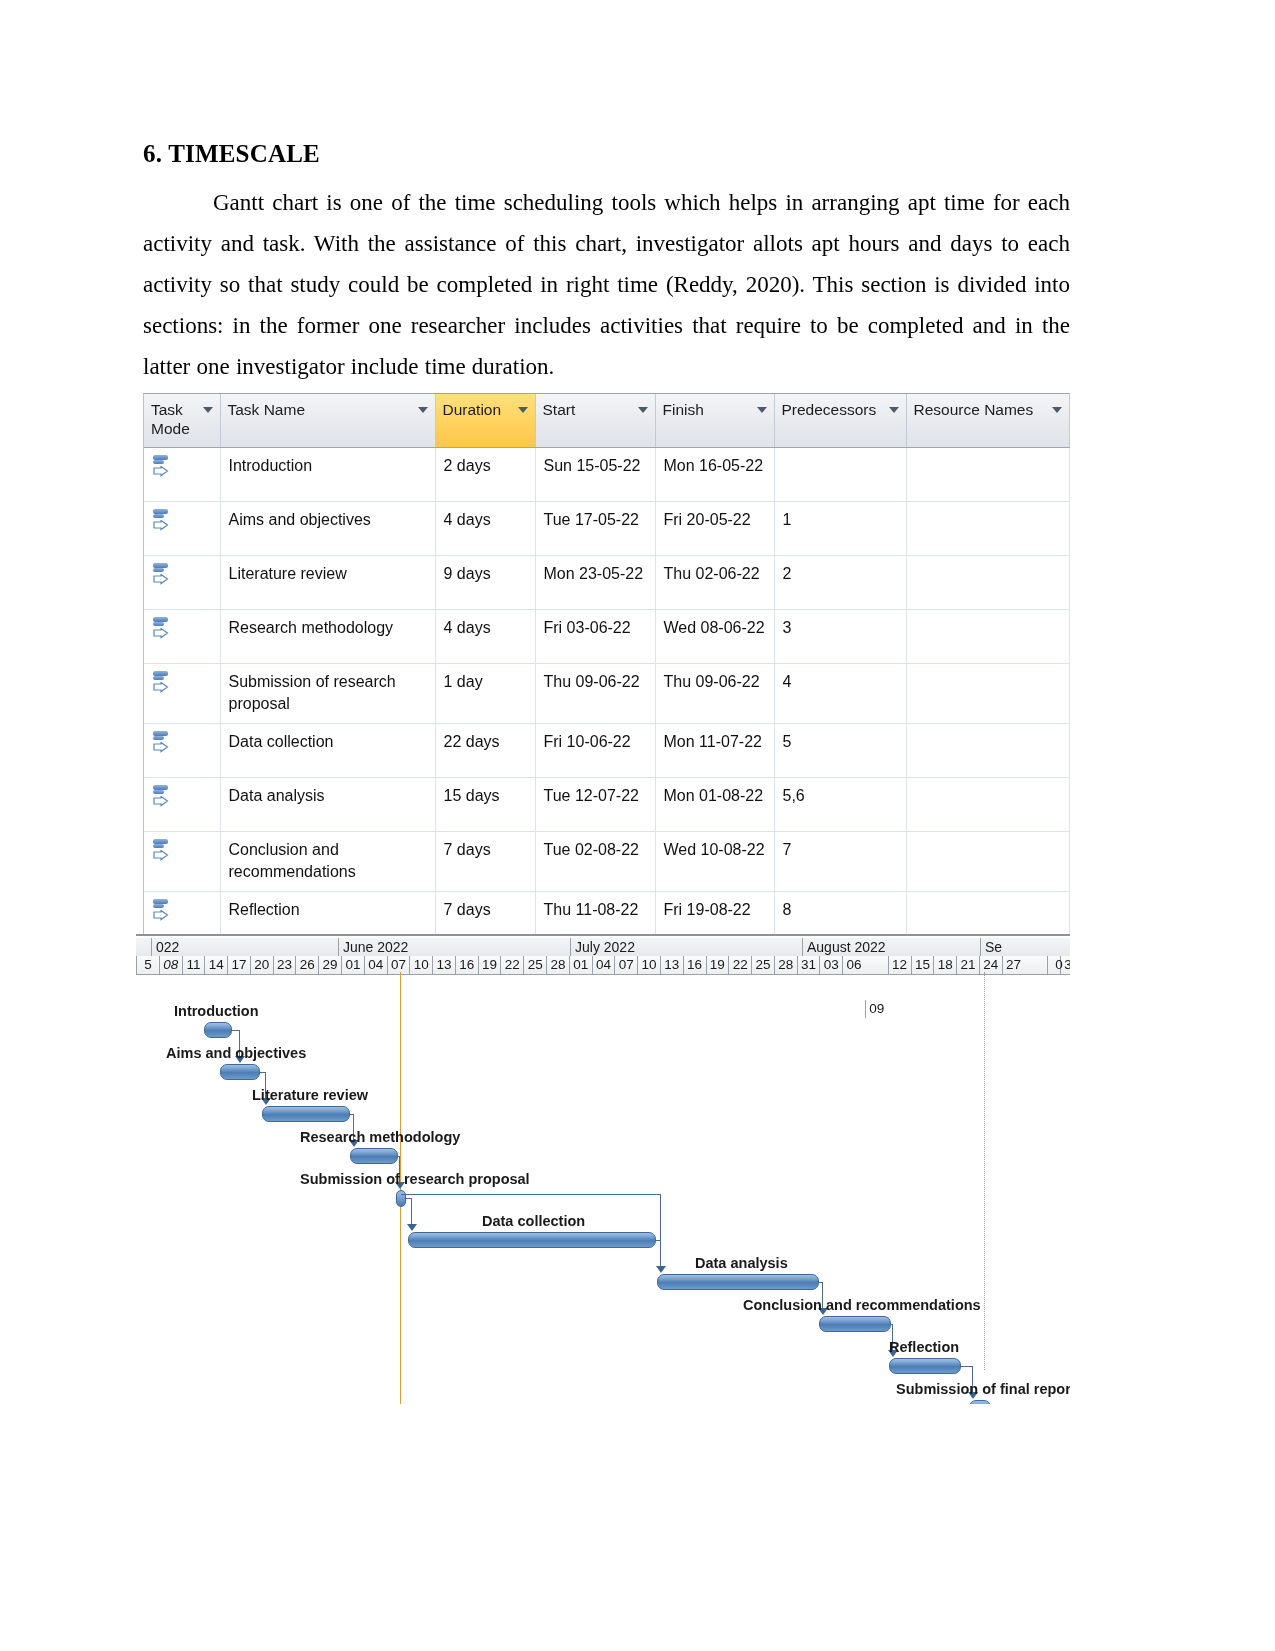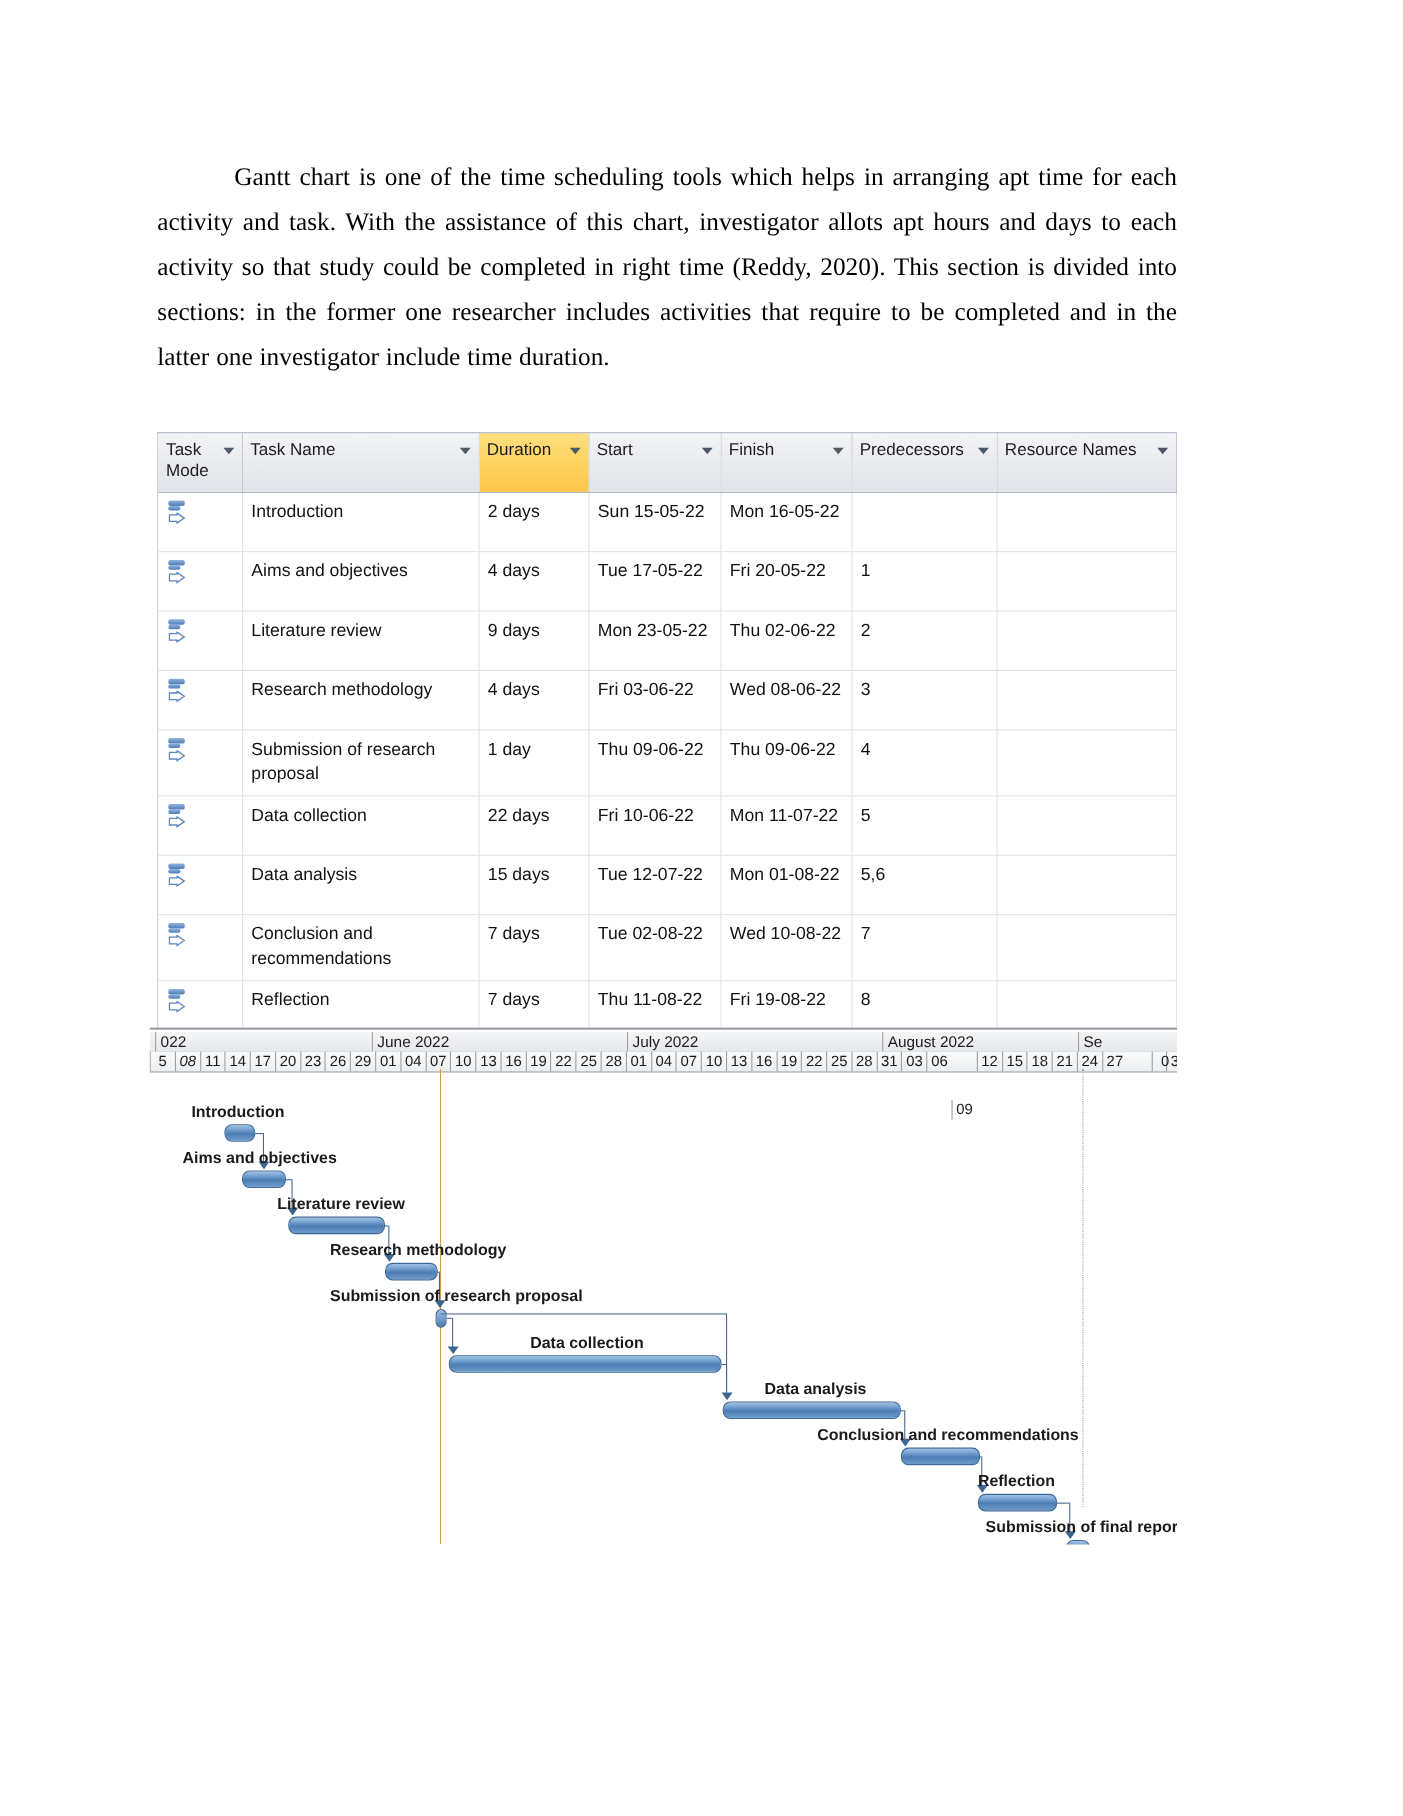--- a/index.html
+++ b/index.html
@@ -259,20 +259,21 @@
     border-right: 5px solid transparent;
     border-top: 7px solid #3c6490;
   }
 </style>
 </head>
 <body>
 
 <div class="page">
 
   <div class="doc-body">
+    <h1 class="heading">6. TIMESCALE</h1>
     <p class="para">Gantt chart is one of the time scheduling tools which helps in arranging apt time for each activity and task. With the assistance of this chart, investigator allots apt hours and days to each activity so that study could be completed in right time (Reddy, 2020). This section is divided into sections: in the former one researcher includes activities that require to be completed and in the latter one investigator include time duration.</p>
   </div>
 
   <div class="project-table">
     <table class="grid">
       <colgroup>
         <col class="c-mode">
           <col class="c-name">
           <col class="c-dur">
         <col class="c-start">
@@ -432,21 +433,21 @@
             <td></td>
             <td class="last"></td>
           </tr>
         </tbody>
     </table>
   </div>
 
   <div class="gantt">
     <div class="gantt-head">
       <div class="month-row" id="month-row">
-          <div class="month-cell" style="left: 5px; width: 202px;">022</div>
+          <div class="month-cell" style="left: 15px; width: 202px;">022</div>
           <div class="month-cell" style="left: 202px; width: 232px;">June 2022</div>
           <div class="month-cell" style="left: 434px; width: 232px;">July 2022</div>
           <div class="month-cell" style="left: 666px; width: 232px;">August 2022</div>
           <div class="month-cell" style="left: 844px; width: 24px;">Se</div>
         </div>
       <div class="day-row" id="day-row">
           <div class="day-cell" style="left: 0px; width: 22.7805px;">5</div>
           <div class="day-cell" style="left: 22.7805px; width: 22.7805px; font-style: italic;">08</div>
           <div class="day-cell" style="left: 45.561px; width: 22.7805px;">11</div>
           <div class="day-cell" style="left: 68.3415px; width: 22.7805px;">14</div>

